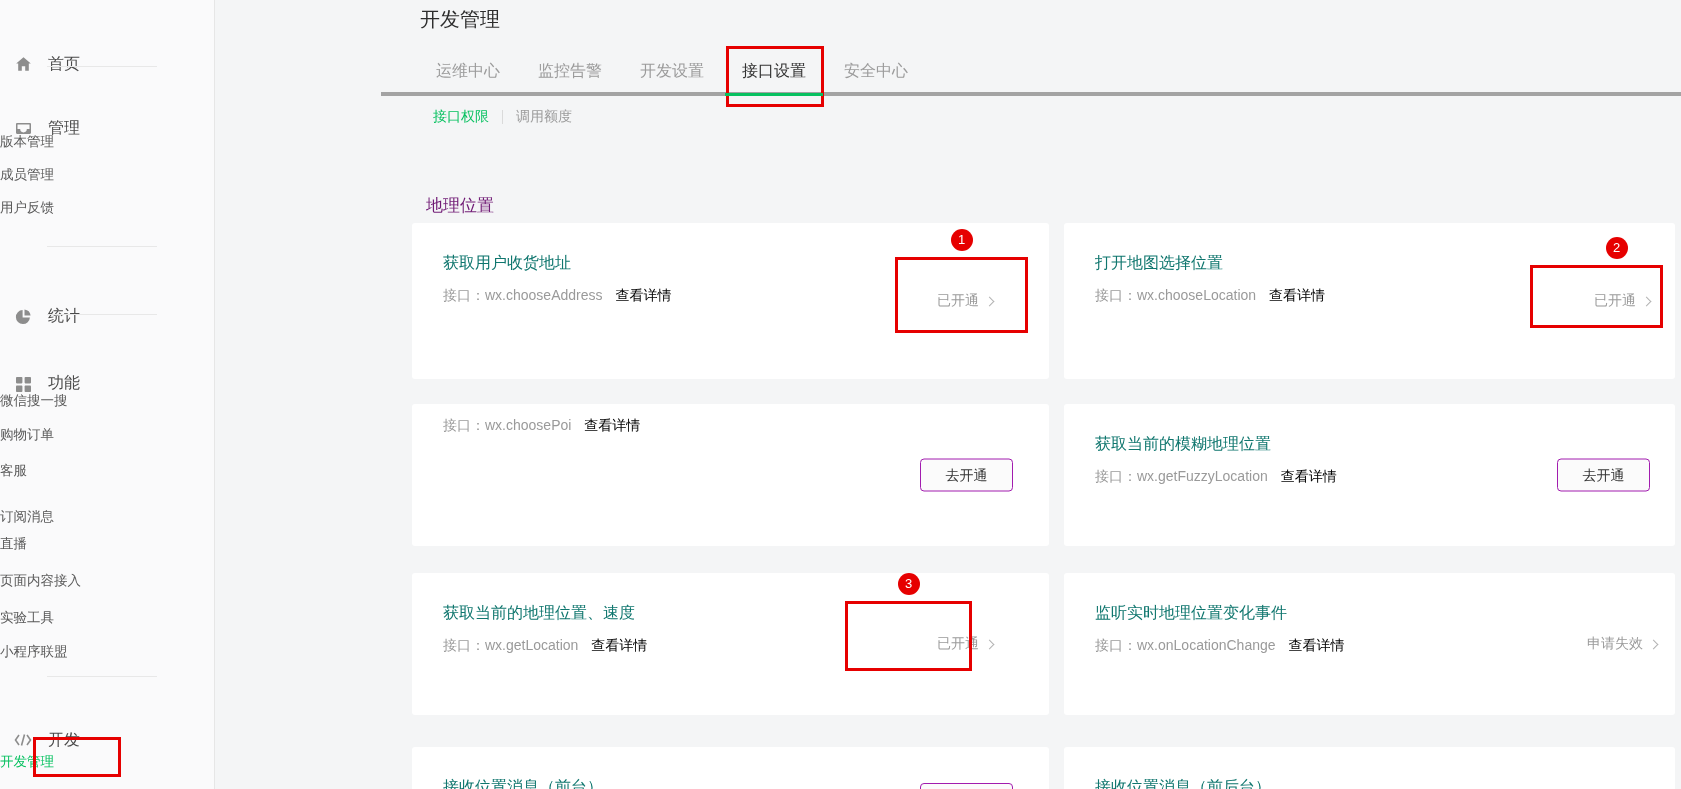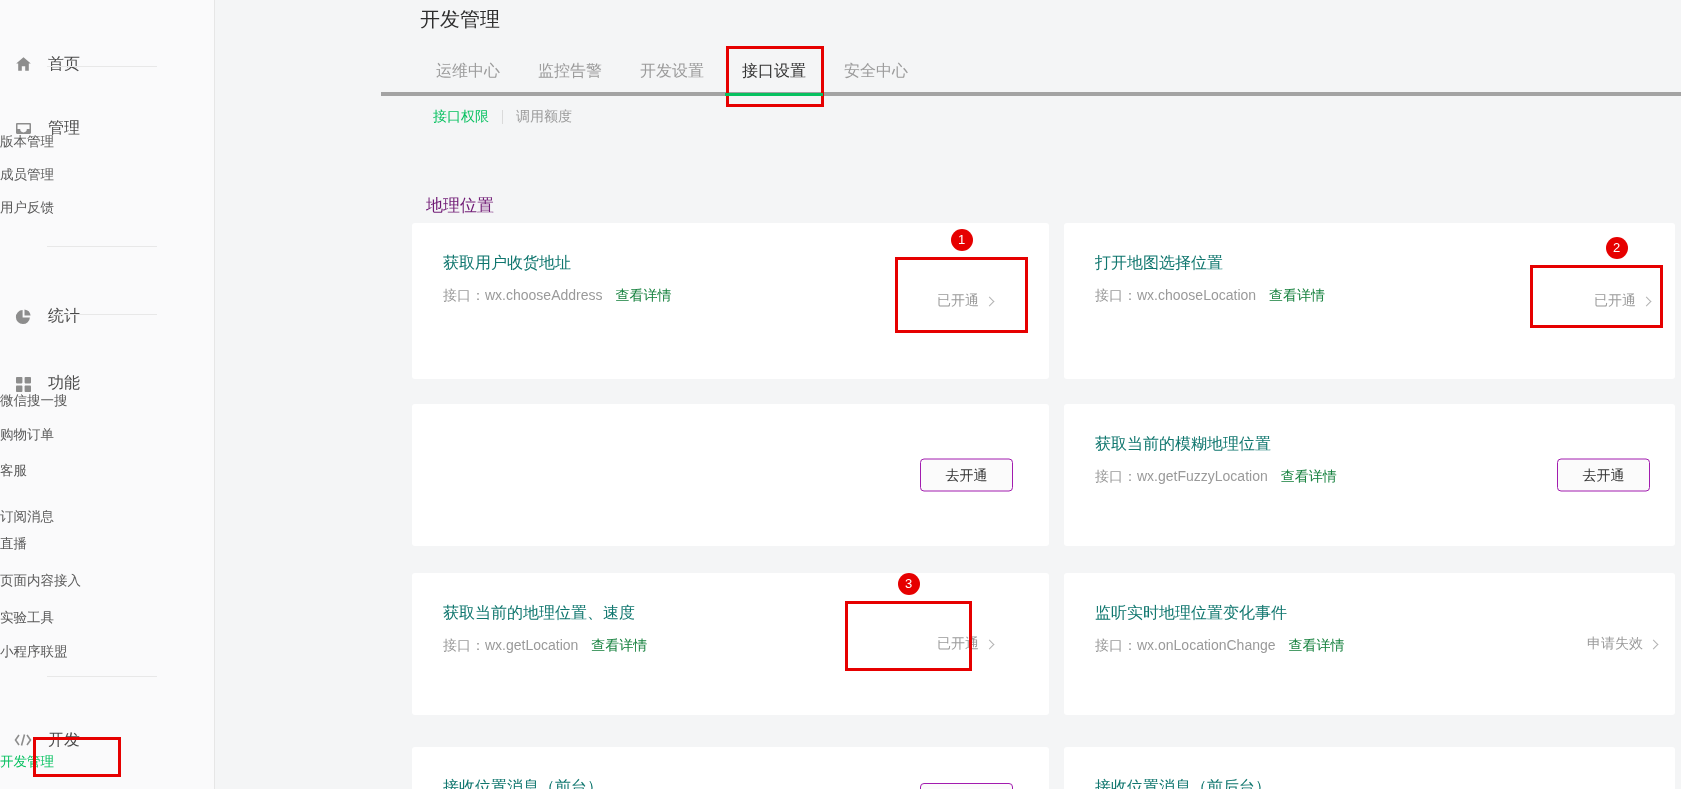--- a/index.html
+++ b/index.html
@@ -42,21 +42,21 @@
   .card-row { display:flex; gap:15px; }
   .row1 { height:156px; margin-bottom:25px; }
   .row2 { height:142px; margin-bottom:27px; }
   .row3 { height:142px; margin-bottom:32px; }
   .row4 { height:140px; }
   .card { position:relative; background:#fff; border-radius:3px; height:100%; }
   .card.col-l { width:637px; }
   .card.col-r { width:611px; }
   .card-title { padding:30px 0 0 31px; font-size:16px; color:#0f766e; }
   .card-api { padding:13px 0 0 31px; font-size:14px; color:#9a9a9a; }
-  .detail-link { color:#15803d; margin-left:9px; cursor:pointer; text-decoration:none; }
+  .detail-link { color:#000000; margin-left:9px; cursor:pointer; text-decoration:none; }
   .action { position:absolute; top:50%; transform:translateY(-50%);
             display:flex; align-items:center; justify-content:center; gap:7px;
             font-size:14px; color:#9b9b9b; cursor:pointer; }
   .col-l .action { right:36px; width:96px; }
   .col-r .action { right:10px; width:86px; }
   .chev { width:7px; height:7px; border-top:1.5px solid #b3b3b3; border-right:1.5px solid #b3b3b3;
           transform:rotate(45deg); display:inline-block; flex:0 0 auto; }
   .btn { position:absolute; top:50%; transform:translateY(-50%); width:93px; height:33px;
          background:#fbfbfb; border:1px solid #a21caf; border-radius:4px;
          font-size:14px; color:#353535; text-align:center; line-height:31px; cursor:pointer; }
@@ -198,20 +198,24 @@
             <i class="chev"></i>
         </div>
         <div class="card-anno" style="left:466px;top:42px;width:133px;height:63px">
           <div class="anno-badge" style="left:calc(50% + 20px)">2</div>
         </div>
       </div>
     </div>
 
     <div class="card-row row2">
       <div class="card col-l">
+        <div class="card-api">
+          <span>接口：</span><span>wx.choosePoi</span>
+          <a class="detail-link">查看详情</a>
+        </div>
         <div class="btn">去开通</div>
       </div>
       <div class="card col-r">
         <div class="card-title">获取当前的模糊地理位置</div>
         <div class="card-api">
           <span>接口：</span><span>wx.getFuzzyLocation</span>
           <a class="detail-link">查看详情</a>
         </div>
         <div class="btn">去开通</div>
       </div>

